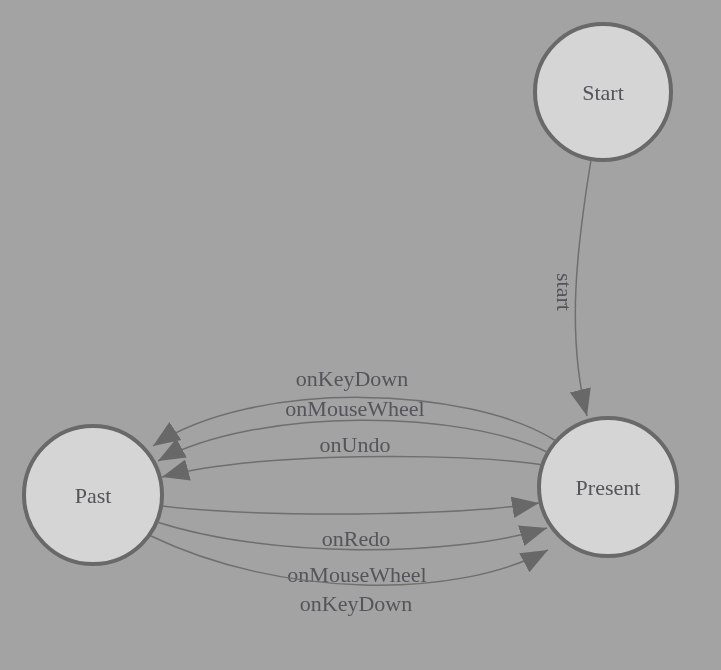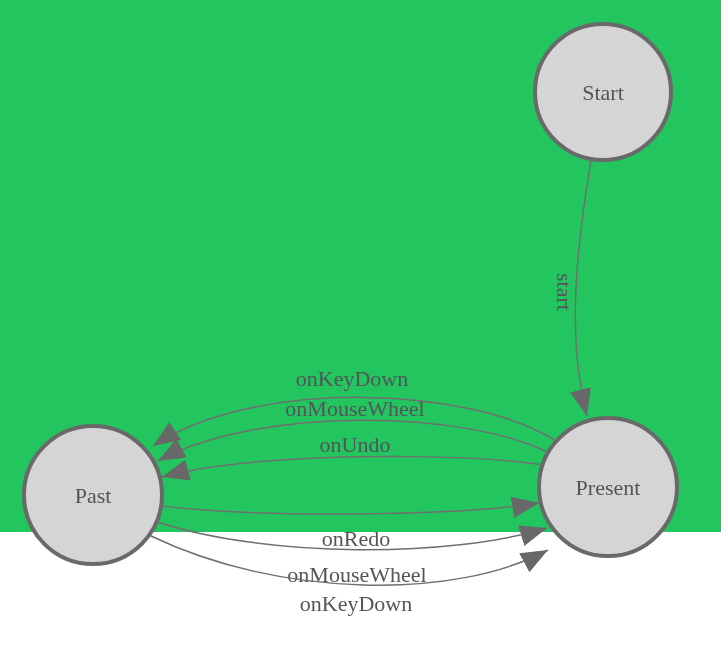--- a/index.html
+++ b/index.html
@@ -6,22 +6,22 @@
     margin: 0;
     padding: 0;
     background: #ffffff;
     width: 721px;
     height: 670px;
     overflow: hidden;
   }
   .diagram-wrap {
     position: relative;
     width: 721px;
-    height: 532px;
-    background: #22c55e;
+    height: 670px;
+    background: #a3a3a3;
   }
   svg {
     display: block;
     font-family: "Liberation Serif", "DejaVu Serif", serif;
   }
   .node circle {
     fill: #d5d5d5;
     stroke: #696969;
     stroke-width: 4px;
   }

